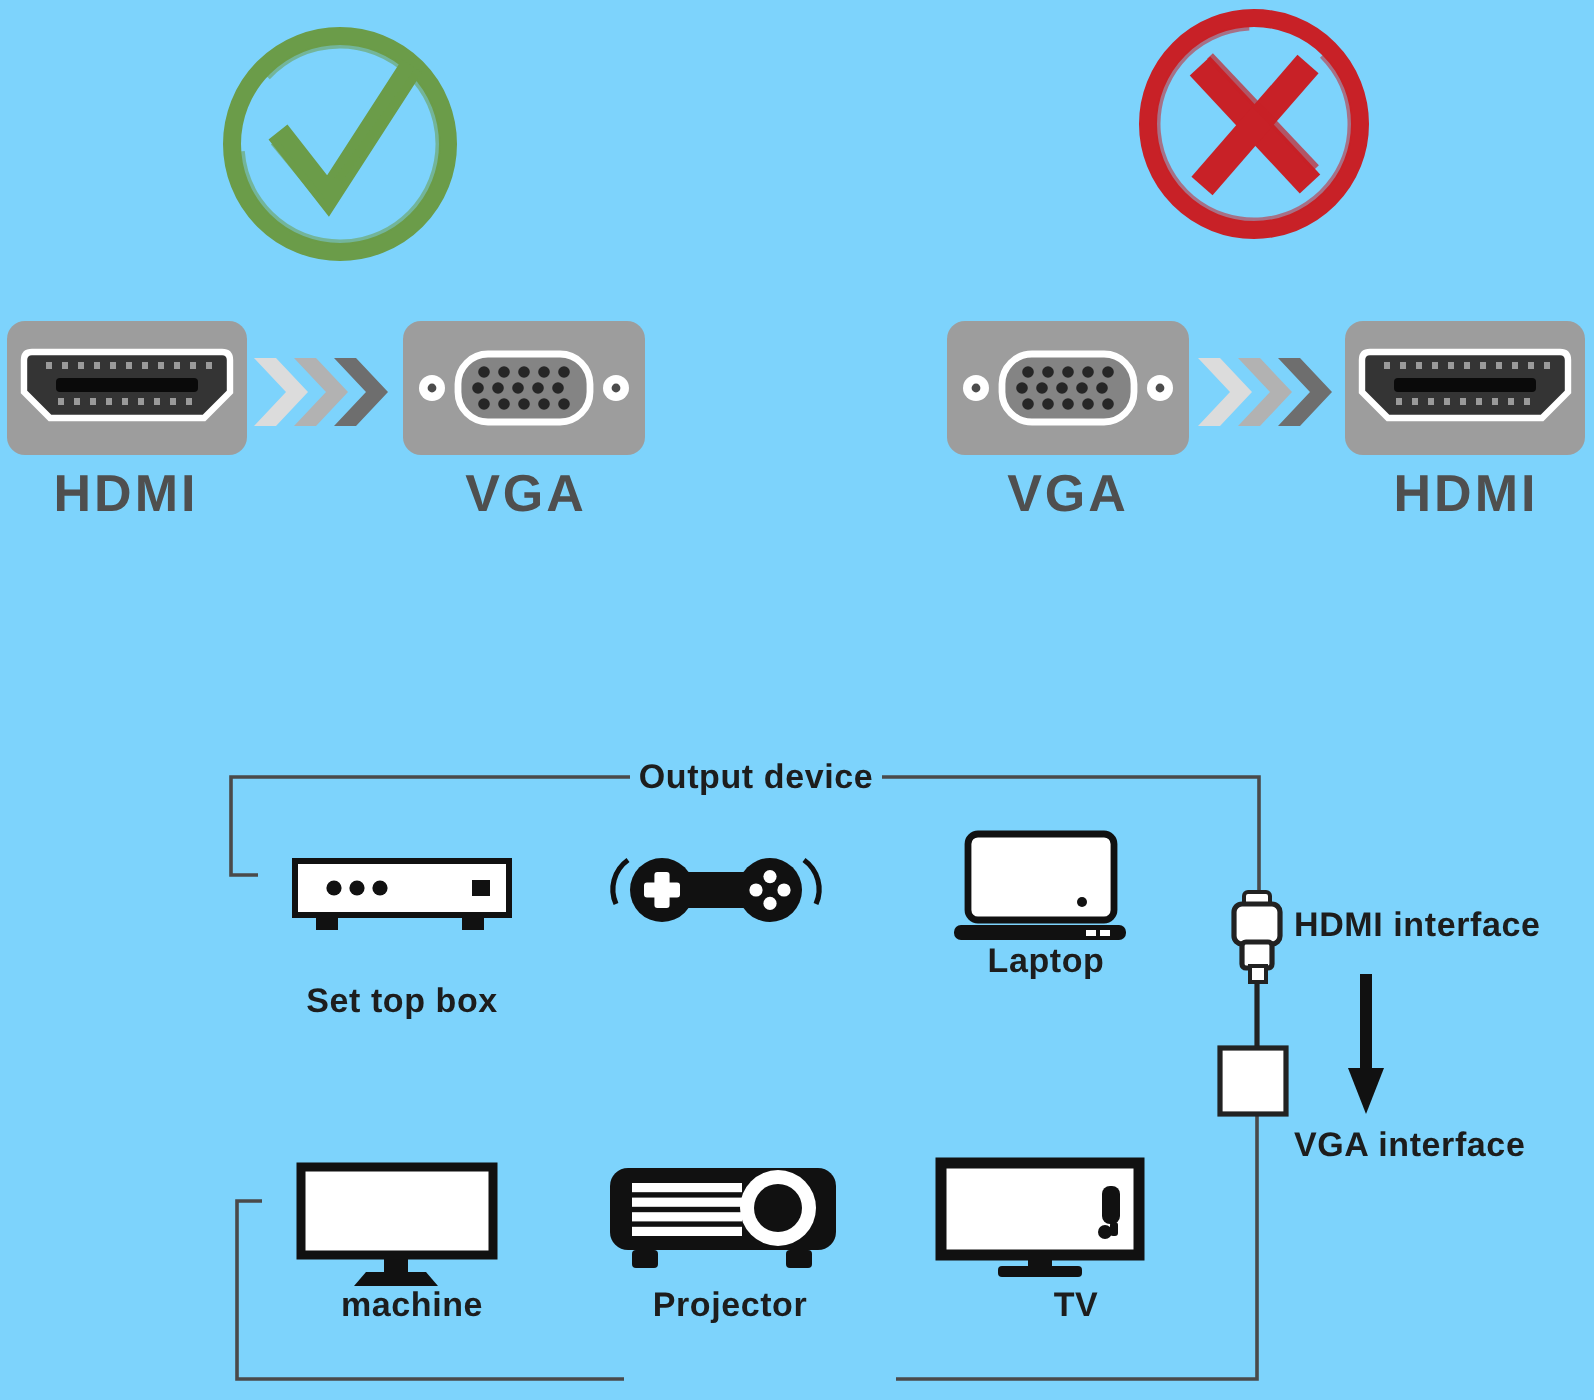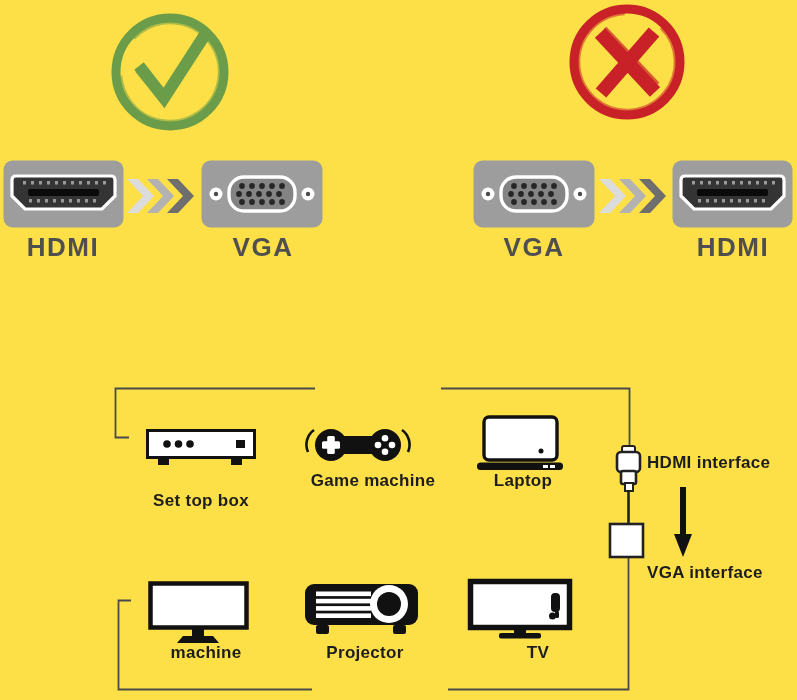--- a/index.html
+++ b/index.html
@@ -1,17 +1,17 @@
 <!DOCTYPE html>
 <html><head>
 <meta charset="utf-8">
 <style>
   html,body{margin:0;padding:0;background:#fff;}
   #stage{
-    position:relative;width:797px;height:700px;background:#fde047;overflow:hidden;
+    position:relative;width:797px;height:700px;background:#7dd3fc;overflow:hidden;
     font-family:"Liberation Sans",sans-serif;
   }
   .abs{position:absolute;}
   .lbl{
     position:absolute;transform:translate(-50%,-50%);
     font-size:17px;font-weight:700;color:#1d1d1d;white-space:nowrap;
     letter-spacing:.3px;
   }
   .lbl.left-align{transform:translate(0,-50%);}
   .port-lbl{
@@ -246,23 +246,23 @@
     <g>
       <rect x="470.5" y="581.5" width="99" height="46" fill="#ffffff" stroke="#111111" stroke-width="5.5"></rect>
       <rect x="551" y="593" width="9" height="19" rx="4" fill="#111111"></rect>
       <circle cx="552.5" cy="616" r="3.5" fill="#111111"></circle>
       <rect x="555" y="611" width="4" height="7" rx="1.5" fill="#111111"></rect>
       <rect x="514" y="628" width="12" height="6" fill="#111111"></rect>
       <rect x="499" y="633" width="42" height="5.5" rx="2" fill="#111111"></rect>
     </g>
   </svg>
 
+  <div class="lbl" style="left:378px;top:389px;">Output device</div>
 
   <div class="lbl" style="left:201px;top:481px;margin-top:20px;">Set top box</div>
-  <div class="lbl" style="left:373px;top:481px;">Game machine</div>
   <div class="lbl" style="left:523px;top:481px;">Laptop</div>
 
   <div class="lbl left-align" style="left:647px;top:573px;">VGA interface</div>
   <div class="lbl left-align" style="left:647px;top:463px;">HDMI interface</div>
 
   <div class="lbl" style="left:206px;top:653px;">machine</div>
   <div class="lbl" style="left:365px;top:653px;">Projector</div>
   <div class="lbl" style="left:518px;top:653px;margin-left:20px;">TV</div>
 
 

